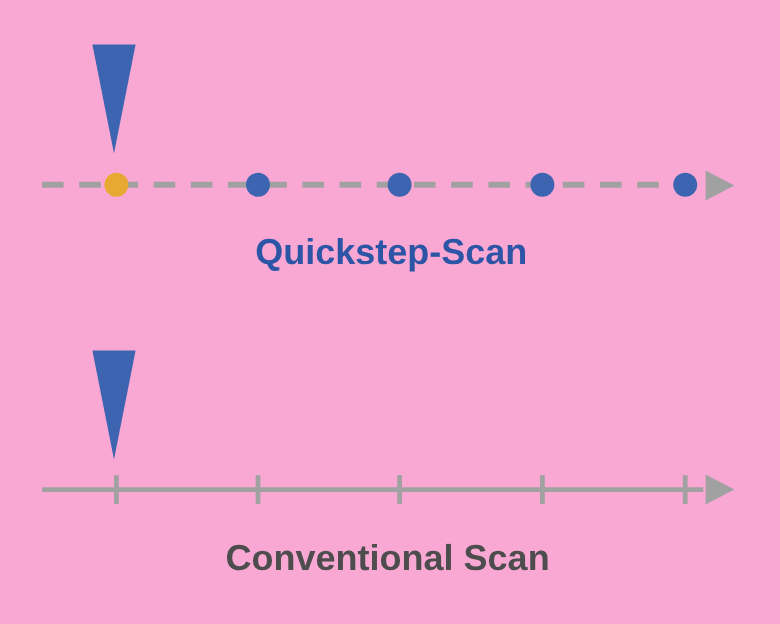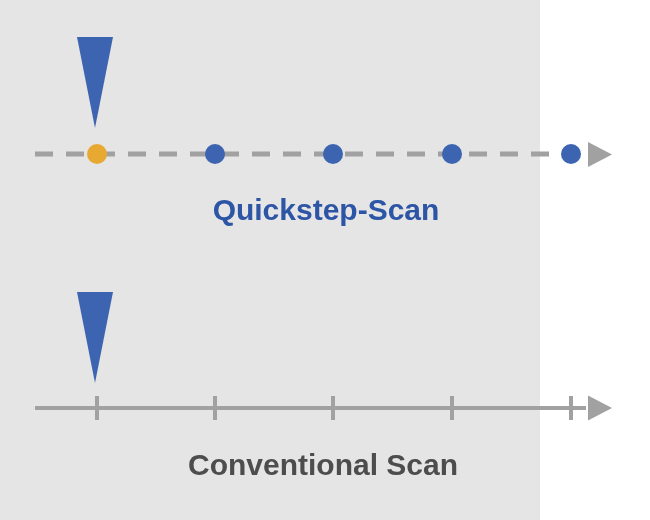--- a/index.html
+++ b/index.html
@@ -6,23 +6,23 @@
     margin: 0;
     padding: 0;
     background: #ffffff;
     width: 650px;
     height: 520px;
     overflow: hidden;
     font-family: "Liberation Sans", sans-serif;
   }
   .stage {
     position: relative;
-    width: 540px;
+    width: 650px;
     height: 520px;
-    background: #e5e5e5;
+    background: #f9a8d4;
   }
   svg { display: block; }
   .scan-label {
     font-family: "Liberation Sans", sans-serif;
     font-size: 30px;
     font-weight: 700;
     letter-spacing: 0px;
   }
 </style>
 </head>

